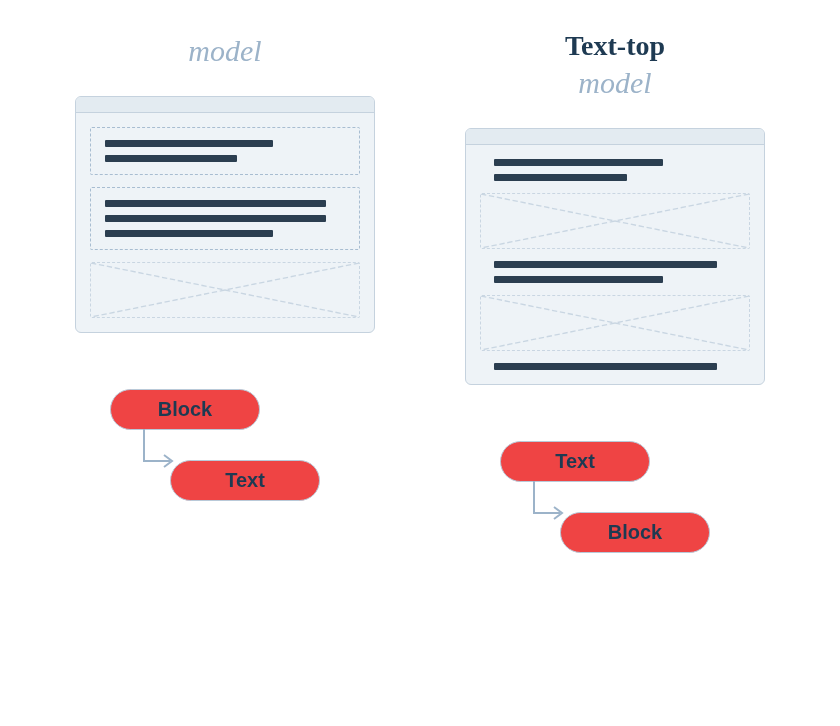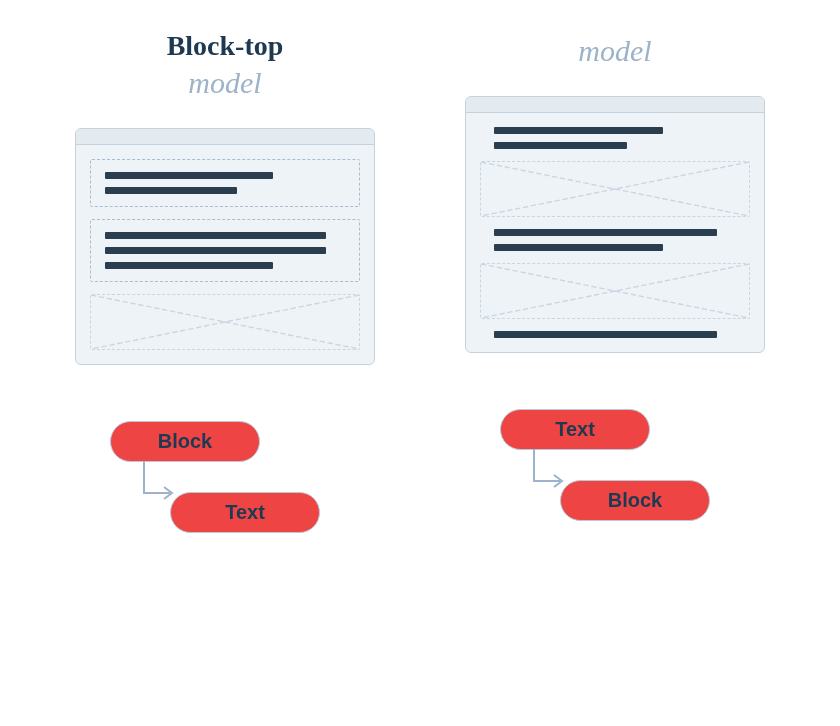--- a/index.html
+++ b/index.html
@@ -113,21 +113,20 @@
     left: 30px;
     top: 40px;
     width: 40px;
     height: 50px;
   }
 </style>
 </head>
 <body>
 
 <div class="column">
-  <div class="title">Block-top</div>
   <div class="subtitle">model</div>
 
   <div class="window">
     <div class="window-bar"></div>
     <div class="window-body">
       <div class="dashed-box">
         <div class="line short"></div>
         <div class="line mid"></div>
       </div>
       <div class="dashed-box">
@@ -148,20 +147,21 @@
     <div class="pill">Block</div>
     <svg class="arrow" viewBox="0 0 40 50">
       <path d="M 4 0 L 4 32 L 30 32" fill="none" stroke="#9cb3c9" stroke-width="2"></path>
       <path d="M 24 26 L 32 32 L 24 38" fill="none" stroke="#9cb3c9" stroke-width="2"></path>
     </svg>
     <div class="pill child">Text</div>
   </div>
 </div>
 
 <div class="column">
+  <div class="title">Text-top</div>
   <div class="subtitle">model</div>
 
   <div class="window">
     <div class="window-bar"></div>
     <div class="window-body">
       <div class="plain-box">
         <div class="line short"></div>
         <div class="line mid"></div>
       </div>
       <div class="cross-box">

